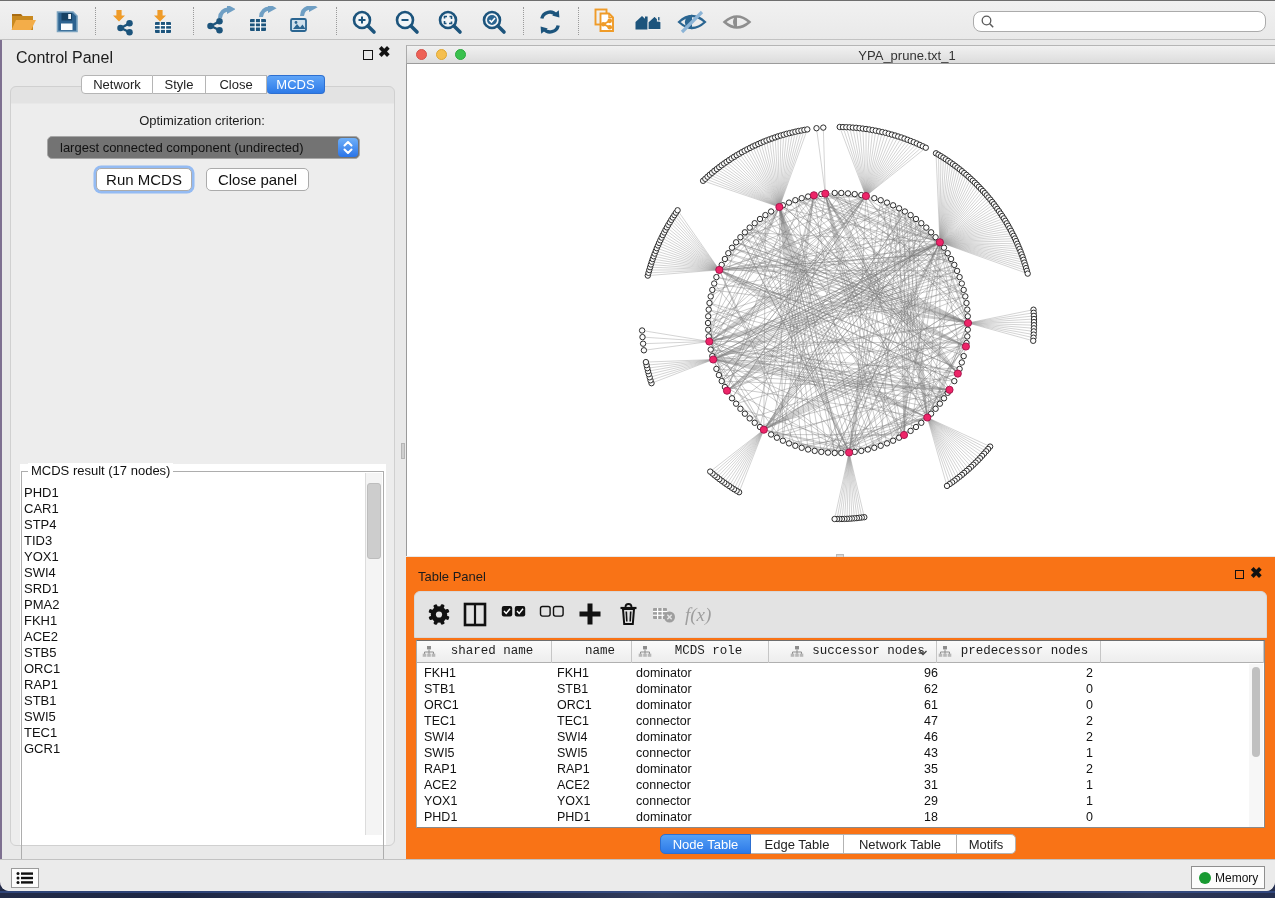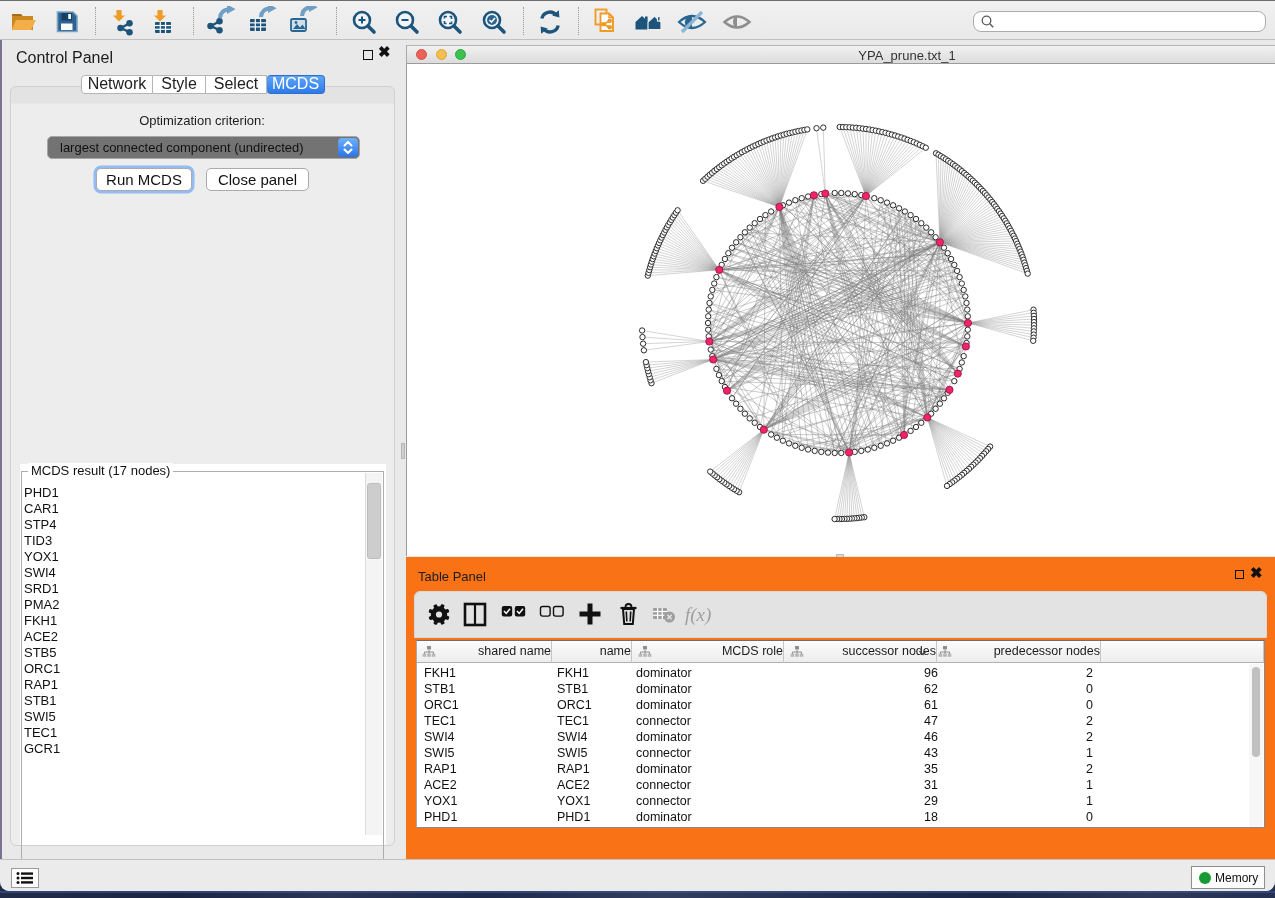--- a/index.html
+++ b/index.html
@@ -24,21 +24,21 @@
 #searchbox { position:absolute; left:973px; top:10px; width:293px; height:21px;
   background:#fff; border:1px solid #ababab; border-radius:8px; }
 #leftstrip { position:absolute; left:0; top:40px; width:2px; height:851px; background:#7e7090; }
 #cpanel { position:absolute; left:2px; top:40px; width:398px; height:819px; background:#e9e9e9; }
 #cp-title { position:absolute; left:14px; top:9px; font-size:16px; color:#1c1c1c; }
 #cp-max { position:absolute; left:361px; top:10px; width:10px; height:10px; border:1.5px solid #111; }
 #cp-close { position:absolute; left:376px; top:3px; font-size:15px; font-weight:bold; color:#111; }
 #cp-content { position:absolute; left:8px; top:46px; width:385px; height:760px;
   background:linear-gradient(#e3e3e3 0px, #e3e3e3 16px, #ededed 17px);
   border:1px solid #d0d0d0; border-radius:6px; }
-#tabs { position:absolute; left:79px; top:34.5px; height:19px; display:flex; font-size:16px; }
+#tabs { position:absolute; left:79px; top:34.5px; height:19px; display:flex; font-size:13px; }
 #tabs div { background:#fff; border:1px solid #b5b5b5; border-left:none; color:#222;
   display:flex; align-items:center; justify-content:center; height:19px; }
 #tabs div:first-child { border-left:1px solid #b5b5b5; border-radius:4px 0 0 4px; }
 #tabs .sel { background:linear-gradient(#5fa5f8,#2d7ae8); color:#fff; border-color:#2d6fd0;
   border-radius:4px; }
 #optlabel { position:absolute; left:0; top:73px; width:400px; text-align:center;
   font-size:13px; color:#1c1c1c; }
 #combo { position:absolute; left:45px; top:96px; width:313px; height:23px; background:#737373;
   border:1px solid #a6a6a6; border-radius:5px; font-size:13px; color:#111; }
 #combo span { position:absolute; left:12px; top:3px; }
@@ -74,21 +74,21 @@
 #tp-close { position:absolute; left:844px; top:7px; font-size:15px; font-weight:bold; color:#111; }
 #tp-toolbar { position:absolute; left:8px; top:34px; width:853px; height:47px;
   background:#e3e3e3; border:1px solid #d8d8d8; border-radius:6px 6px 0 0; }
 #tp-table { position:absolute; left:10px; top:83px; width:849px; height:188px; background:#fff;
   border:1px solid #5e5e5e; border-color:#6e6e6e #8a8a8a #8a8a8a #aaa; overflow:hidden; }
 #thead { position:absolute; left:0; top:0; width:847px; height:22px;
   background:linear-gradient(#fbfbfb,#ededed); border-bottom:1px solid #b0b0b0;
   font-size:12.5px; color:#1c1c1c; }
 .hcell { position:absolute; top:0; height:22px; border-right:1px solid #c6c6c6; }
 .hcell svg.org { position:absolute; left:5px; top:4px; }
-.hlab { position:absolute; left:16px; right:0; top:3px; text-align:right; }
+.hlab { position:absolute; left:16px; right:0; top:3px; text-align:center;font-family:Liberation Mono, monospace; }
 #tbody { position:absolute; left:0; top:23.5px; width:847px; font-size:12.5px; color:#111; }
 .trow { position:relative; height:16px; line-height:16px; }
 .trow span { position:absolute; }
 .c1 { left:7px; } .c2 { left:140px; } .c3 { left:219px; }
 .c4 { left:380px; width:141px; text-align:right; }
 .c5 { left:516px; width:160px; text-align:right; }
 #tscroll { position:absolute; left:832px; top:23px; width:14px; height:164px; background:#f7f7f7; }
 #tthumb { position:absolute; left:3px; top:3px; width:8px; height:90px; background:#c0c0c0;
   border-radius:4px; }
 #btabs { position:absolute; left:254px; top:277px; height:20px; display:flex; font-size:13px; }
@@ -249,21 +249,21 @@
 <div id="leftstrip"></div>
 <div style="position:absolute;left:401px;top:443px;width:4px;height:16px;background:#cfcfcf;border:1px solid #b5b5b5"></div>
 <div id="cpanel">
   <div id="cp-title">Control Panel</div>
   <div id="cp-max"></div>
       <div id="cp-close">✖</div>
   <div id="cp-content"></div>
   <div id="tabs">
         <div style="width:72px">Network</div>
         <div style="width:53px">Style</div>
-        <div style="width:61px">Select</div>
+        <div style="width:61px">Close</div>
         <div class="sel" style="width:58px">MCDS</div>
       </div>
   <div id="optlabel">Optimization criterion:</div>
   <div id="combo">
         <span>largest connected component (undirected)</span>
         <div class="btn"><svg width="20" height="19" viewBox="0 0 20 19">
             <path d="M6.5 7.5 L10 4 L13.5 7.5 M6.5 11.5 L10 15 L13.5 11.5" stroke="#fff" stroke-width="2" fill="none" stroke-linecap="round" stroke-linejoin="round"></path>
           </svg></div>
       </div>
   <div class="cbtn" id="runbtn">Run MCDS</div>
@@ -1309,21 +1309,21 @@
               <path d="M7 4.5v2.5M2.5 9V7h9v2M7 7v2" stroke="#8e8e8e" stroke-width="1" fill="none"></path>
               <rect x="0.7" y="8.6" width="3.6" height="3.2" fill="#b7b7b7"></rect>
               <rect x="5.2" y="8.6" width="3.6" height="3.2" fill="#b7b7b7"></rect>
               <rect x="9.7" y="8.6" width="3.6" height="3.2" fill="#b7b7b7"></rect>
             </svg>
             <span class="hlab">shared name</span>
           </div>
       <div class="hcell" style="left:136px;width:79px">
             <span class="hlab">name</span>
           </div>
-      <div class="hcell" style="left:216px;width:151px">
+      <div class="hcell" style="left:216px;width:136px">
             <svg class="org" width="14" height="13" viewBox="0 0 14 13">
               <rect x="5" y="1" width="4" height="3.4" fill="#8e8e8e"></rect>
               <path d="M7 4.5v2.5M2.5 9V7h9v2M7 7v2" stroke="#8e8e8e" stroke-width="1" fill="none"></path>
               <rect x="0.7" y="8.6" width="3.6" height="3.2" fill="#b7b7b7"></rect>
               <rect x="5.2" y="8.6" width="3.6" height="3.2" fill="#b7b7b7"></rect>
               <rect x="9.7" y="8.6" width="3.6" height="3.2" fill="#b7b7b7"></rect>
             </svg>
             <span class="hlab">MCDS role</span>
           </div>
       <div class="hcell" style="left:368px;width:152px">
@@ -1420,20 +1420,26 @@
             <span class="c2">PHD1</span>
             <span class="c3">dominator</span>
             <span class="c4">18</span>
             <span class="c5">0</span>
           </div>
         </div>
     <div id="tscroll">
           <div id="tthumb"></div>
         </div>
   </div>
+  <div id="btabs">
+        <div style="width:91px">Node Table</div>
+        <div style="width:93px">Edge Table</div>
+        <div style="width:113px">Network Table</div>
+        <div style="width:59px">Motifs</div>
+      </div>
 </div>
 <div id="statusbar">
   <div id="listbtn"><svg width="18" height="14" viewBox="0 0 18 14" style="margin:2px 0 0 4px">
           <circle cx="2" cy="2.6" r="1.5" fill="#111"></circle>
           <circle cx="2" cy="7" r="1.5" fill="#111"></circle>
           <circle cx="2" cy="11.4" r="1.5" fill="#111"></circle>
           <rect x="5" y="1.4" width="12" height="2.4" fill="#111"></rect>
           <rect x="5" y="5.8" width="12" height="2.4" fill="#111"></rect>
           <rect x="5" y="10.2" width="12" height="2.4" fill="#111"></rect>
         </svg></div>

